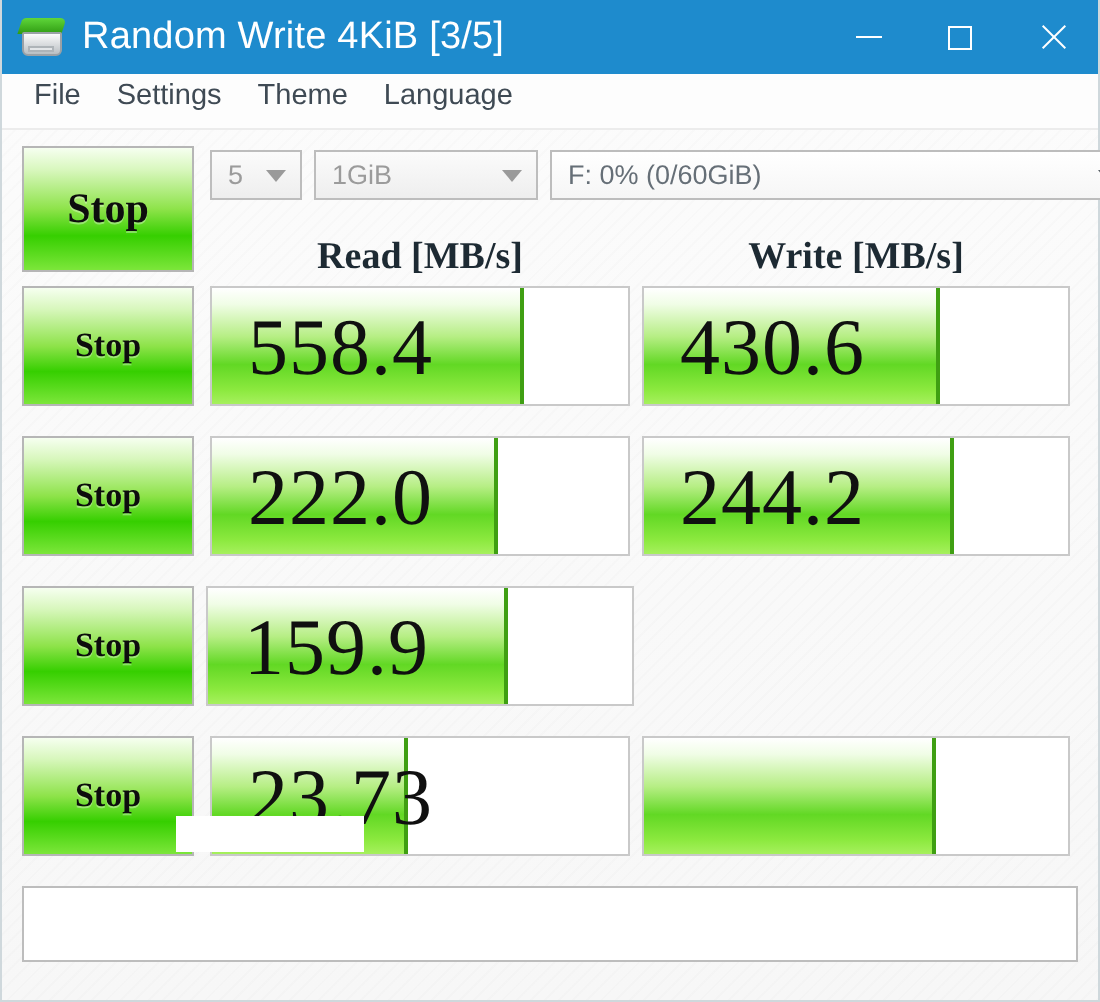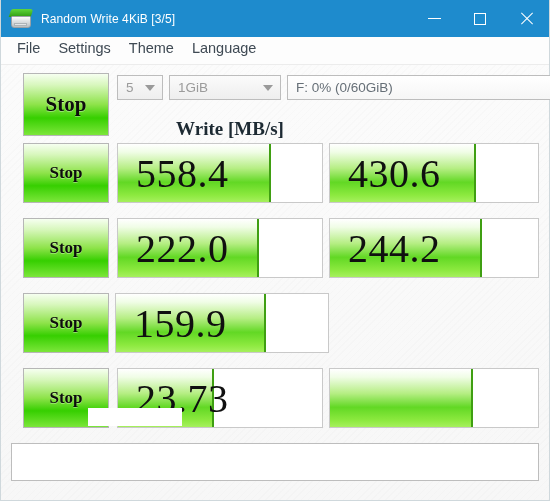--- a/index.html
+++ b/index.html
@@ -67,21 +67,21 @@
   .app-icon .slot {
     position: absolute;
     left: 4px; top: 14px;
     width: 13px; height: 3px;
     background: #e3e6e8;
     border: 1px solid #aeb4b8;
     box-sizing: border-box;
   }
   .title-text {
     color: #ffffff;
-    font-size: 12px;
+    font-size: 19px;
     letter-spacing: 0.1px;
     white-space: nowrap;
   }
   .win-controls {
     position: absolute;
     right: 0; top: 0;
     height: 37px;
     display: flex;
   }
   .win-btn {
@@ -125,21 +125,21 @@
   }
   .menu-item {
     font-size: 14.5px;
     color: #3f4a54;
     padding: 3px 9px;
     white-space: nowrap;
   }
 
   
   .content {
-    padding: 8px 10px 0 22px;
+    padding: 8px 10px 0 10px;
     position: relative;
   }
 
   .toprow {
     display: flex;
     align-items: flex-start;
     height: 40px;
   }
 
   
@@ -347,20 +347,21 @@
           <span class="chev"></span>
         </div>
         <div class="combo combo-drive enabled">
           <span class="combo-text">F: 0% (0/60GiB)</span>
           <span class="chev"></span>
         </div>
       </div>
     </div>
 
     <div class="headers">
+      <div class="col-head read">Read [MB/s]</div>
       <div class="col-head write">Write [MB/s]</div>
     </div>
 
     <div class="rows">
 
       <div class="row">
         <div class="btn-green btn-row">Stop</div>
         <div class="score read">
           <div class="bar-fill" style="width: 74%;"></div>
           <div class="score-val">558.4</div>

